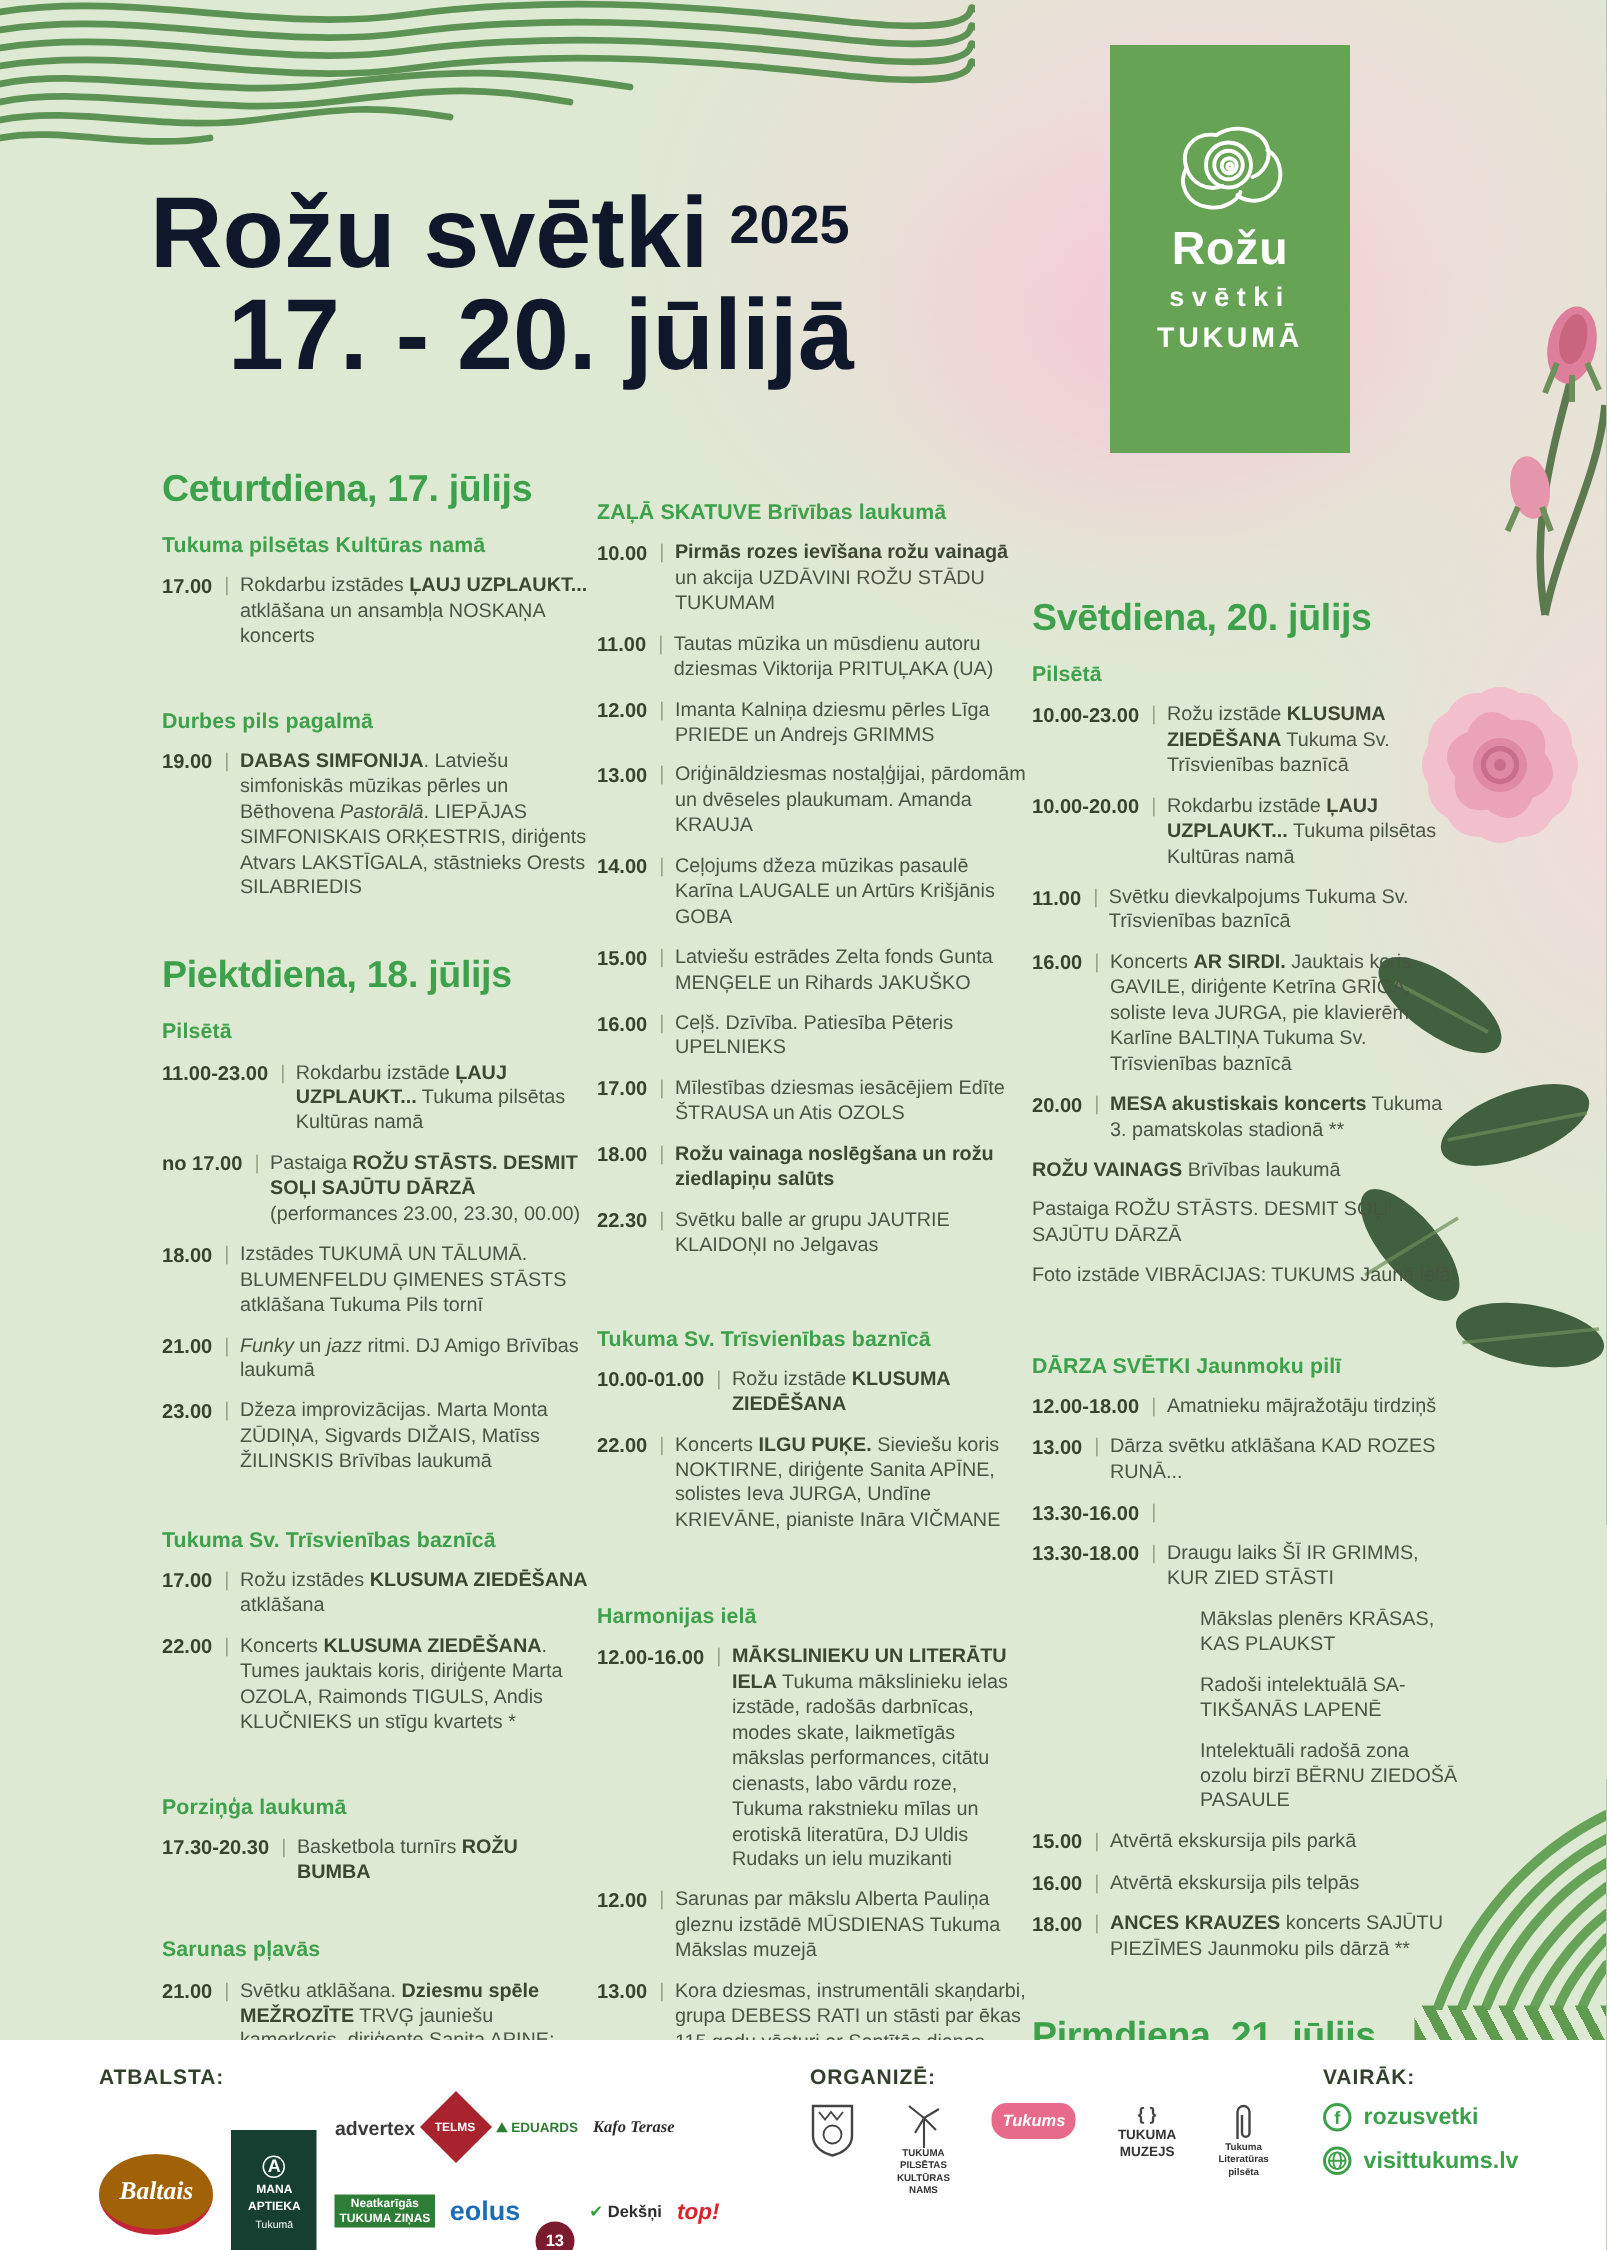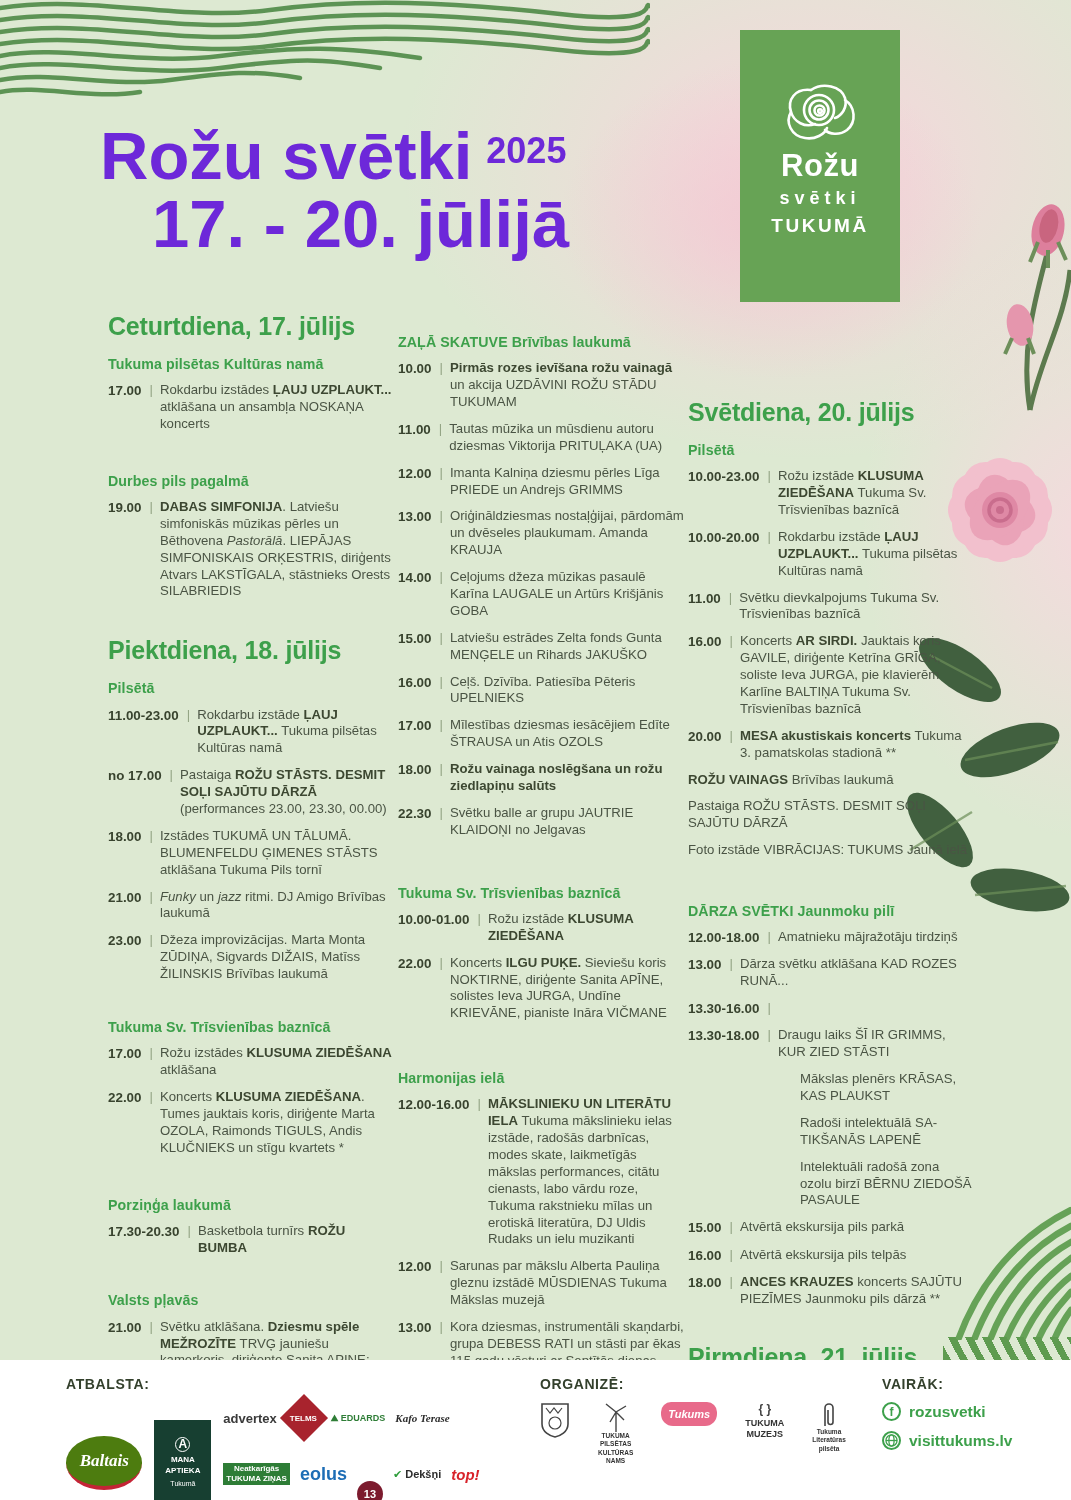--- a/index.html
+++ b/index.html
@@ -13,21 +13,21 @@
   .wash{position:absolute;border-radius:50%;pointer-events:none;}
   .wash1{left:400px;top:-140px;width:820px;height:600px;
     background:radial-gradient(closest-side,rgba(247,213,221,.95),rgba(247,213,221,0));}
   .wash2{left:560px;top:60px;width:420px;height:320px;
     background:radial-gradient(closest-side,rgba(243,199,210,.8),rgba(243,199,210,0));}
   .wash3{left:860px;top:220px;width:460px;height:620px;
     background:radial-gradient(closest-side,rgba(247,216,223,.85),rgba(247,216,223,0));}
   .deco{position:absolute;pointer-events:none;}
 
   
-  .titleblock{position:absolute;left:100px;top:122px;color:#6d28d9;line-height:1.02;}
+  .titleblock{position:absolute;left:100px;top:122px;color:#0f172a;line-height:1.02;}
   .t1{font-size:67px;font-weight:800;letter-spacing:0px;white-space:nowrap;}
   .t1 .year{font-size:36px;font-weight:800;position:relative;top:-16px;margin-left:14px;}
   .t2{font-size:67px;font-weight:800;padding-left:52px;white-space:nowrap;}
 
   .badge{position:absolute;left:740px;top:30px;width:160px;height:272px;background:#67a355;
     display:flex;flex-direction:column;align-items:center;color:#fff;}
   .badge .rose-ic{margin-top:48px;}
   .badge .b1{font-size:31px;font-weight:800;letter-spacing:.5px;}
   .badge .b2{font-size:18px;font-weight:600;letter-spacing:5px;margin-top:4px;}
   .badge .b3{font-size:19px;font-weight:800;letter-spacing:2.5px;margin-top:6px;}
@@ -52,21 +52,21 @@
   .hatch{position:absolute;right:0;top:1337px;width:128px;height:23px;
     background:repeating-linear-gradient(62deg,#5e9b4f 0 7px,rgba(0,0,0,0) 7px 15px);}
   .footer{position:absolute;left:0;top:1360px;width:1071px;height:140px;background:#ffffff;}
   .flabel{font-size:14px;font-weight:800;letter-spacing:.6px;color:#33402c;}
   .fgroup{position:absolute;top:16px;}
   .fg-support{left:66px;width:420px;}
   .fg-organize{left:540px;width:300px;}
   .fg-more{left:882px;width:180px;}
   .logorow{display:flex;align-items:center;gap:12px;margin-top:9px;}
   .lg{display:flex;flex-direction:column;align-items:center;justify-content:center;text-align:center;}
-  .lg-baltais{width:78px;height:54px;background:#4d7c0f;border-radius:50%;color:#fff;
+  .lg-baltais{width:78px;height:54px;background:#a16207;border-radius:50%;color:#fff;
      font-family:"Liberation Serif","DejaVu Serif",serif;font-style:italic;font-size:17px;font-weight:700;
      border-bottom:4px solid #c42436;}
   .lg-apteka{width:58px;height:86px;background:#173f31;color:#fff;font-size:8px;font-weight:700;line-height:1.35;}
   .lg-apteka .aa{font-size:12px;border:1px solid #fff;border-radius:50%;width:15px;height:15px;line-height:13px;margin-bottom:3px;}
   .lg-apteka .tuk{font-weight:400;font-size:7px;margin-top:2px;}
   .spgrid{display:flex;flex-wrap:wrap;width:268px;column-gap:10px;row-gap:6px;align-items:center;}
   .chip{font-size:10px;font-weight:800;color:#3a3a3a;white-space:nowrap;}
   .chip-zinas{background:#2e7d36;color:#fff;padding:1px 3px;font-size:8px;line-height:1.2;text-align:center;}
   .chip-eolus{color:#1d6db5;font-size:18px;font-weight:800;}
   .chip-bumbieri{color:#6a6a6a;font-weight:600;font-size:11px;}
@@ -244,21 +244,21 @@
         <div class="tx"><span>Koncerts </span><span class="sb">KLUSUMA ZIEDĒŠANA</span><span>. Tumes jauktais koris, diriģente Marta OZOLA, Raimonds TIGULS, Andis KLUČNIEKS un stīgu kvartets *</span></div>
       </div>
       <div style="height: 16px;"></div>
       <div class="venue">Porziņģa laukumā</div>
       <div class="ev">
         <span class="tm">17.30-20.30</span>
         <span class="bar">|</span>
         <div class="tx"><span>Basketbola turnīrs </span><span class="sb">ROŽU BUMBA</span></div>
       </div>
       <div style="height: 12px;"></div>
-      <div class="venue">Valsts pļavās</div>
+      <div class="venue">Sarunas pļavās</div>
       <div class="ev">
         <span class="tm">21.00</span>
         <span class="bar">|</span>
         <div class="tx"><span>Svētku atklāšana. </span><span class="sb">Dziesmu spēle MEŽROZĪTE</span><span> TRVĢ jauniešu kamerkoris, diriģente Sanita APINE; deju skolas DEMO dejotāji; solisti Agnija KAIRIŠA, Paula MIHAILOVA, Rūdolfs RĀCENĀJS un svētku orķestris Riharda JAKUŠKO vadībā</span></div>
       </div>
       <div class="ev">
         <span class="tm">22.30</span>
         <span class="bar">|</span>
         <div class="tx"><span class="sb">Svētku atklāšanas balle</span><span> Žoržs SIKSNA, estrādes orķestris un DJ Arturo</span></div>
       </div>

